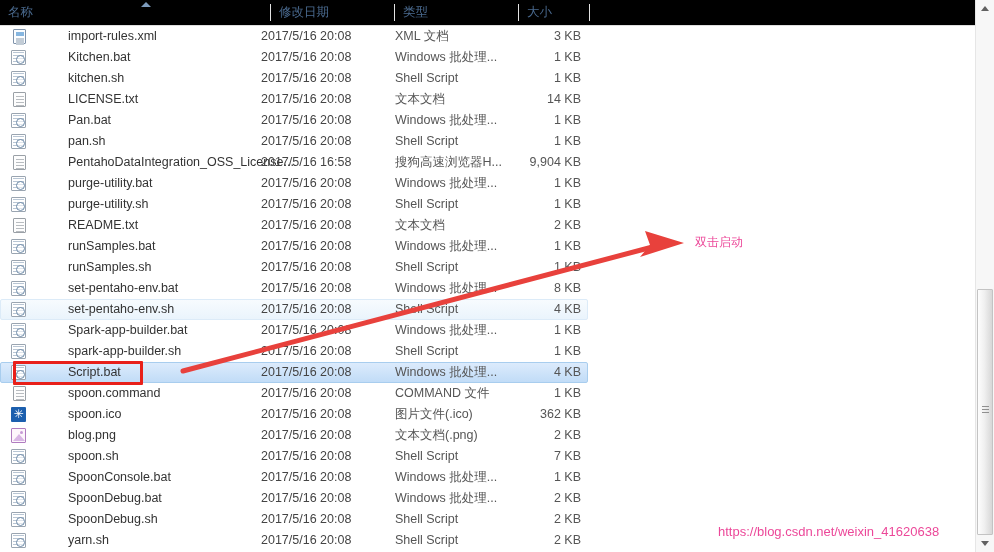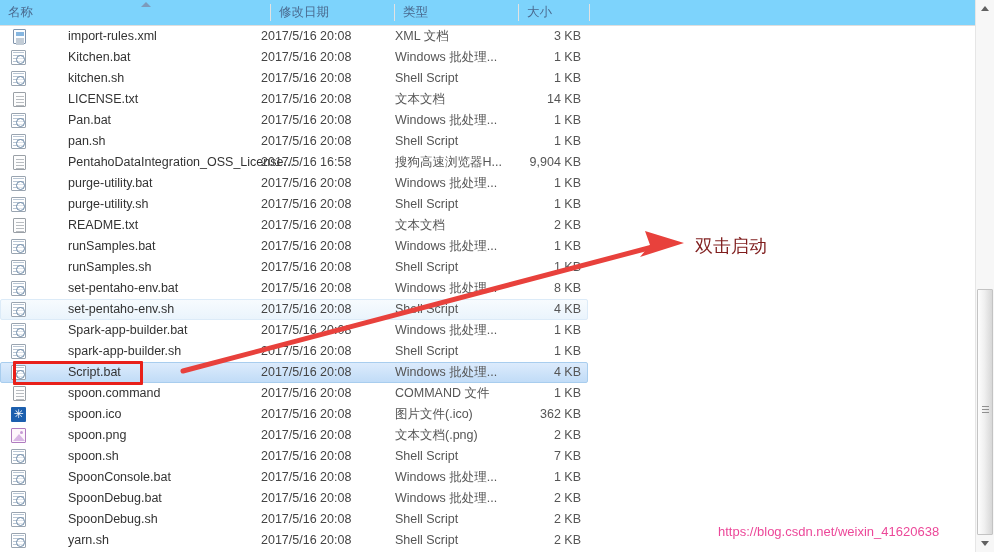--- a/index.html
+++ b/index.html
@@ -17,21 +17,21 @@
     overflow: hidden;
     background: #ffffff;
   }
 
   
   #header-row {
     position: absolute;
     left: 0; top: 0;
     width: 994px;
     height: 25px;
-    background: #7dd3fc;
+    background: #000000;
     border-bottom: 1px solid #dedede;
   }
   .col-head {
     position: absolute;
     top: 0;
     height: 25px;
     line-height: 25px;
     font-size: 12.5px;
     color: #4a6a8f;
     padding-left: 8px;
@@ -208,22 +208,22 @@
   #arrow-svg {
     position: absolute;
     left: 0; top: 0;
     width: 994px; height: 552px;
     pointer-events: none;
   }
   #annotation-text {
     position: absolute;
     left: 695px;
     top: 234px;
-    font-size: 18px;
-    color: #7f1d1d;
+    font-size: 12px;
+    color: #ec4899;
     white-space: nowrap;
   }
   #red-box {
     position: absolute;
     left: 13px;
     top: 361px;
     width: 130px;
     height: 24px;
     border: 3px solid #e8201a;
     box-sizing: border-box;
@@ -432,21 +432,21 @@
       </div>
       <div class="row">
         <div class="ficon ic-ico"></div>
         <div class="cell c-name">spoon.ico</div>
         <div class="cell c-date">2017/5/16 20:08</div>
         <div class="cell c-type">图片文件(.ico)</div>
         <div class="cell c-size">362 KB</div>
       </div>
       <div class="row">
         <div class="ficon ic-png"></div>
-        <div class="cell c-name">spoon.png</div>
+        <div class="cell c-name">blog.png</div>
         <div class="cell c-date">2017/5/16 20:08</div>
         <div class="cell c-type">文本文档(.png)</div>
         <div class="cell c-size">2 KB</div>
       </div>
       <div class="row">
         <div class="ficon ic-script"></div>
         <div class="cell c-name">spoon.sh</div>
         <div class="cell c-date">2017/5/16 20:08</div>
         <div class="cell c-type">Shell Script</div>
         <div class="cell c-size">7 KB</div>

